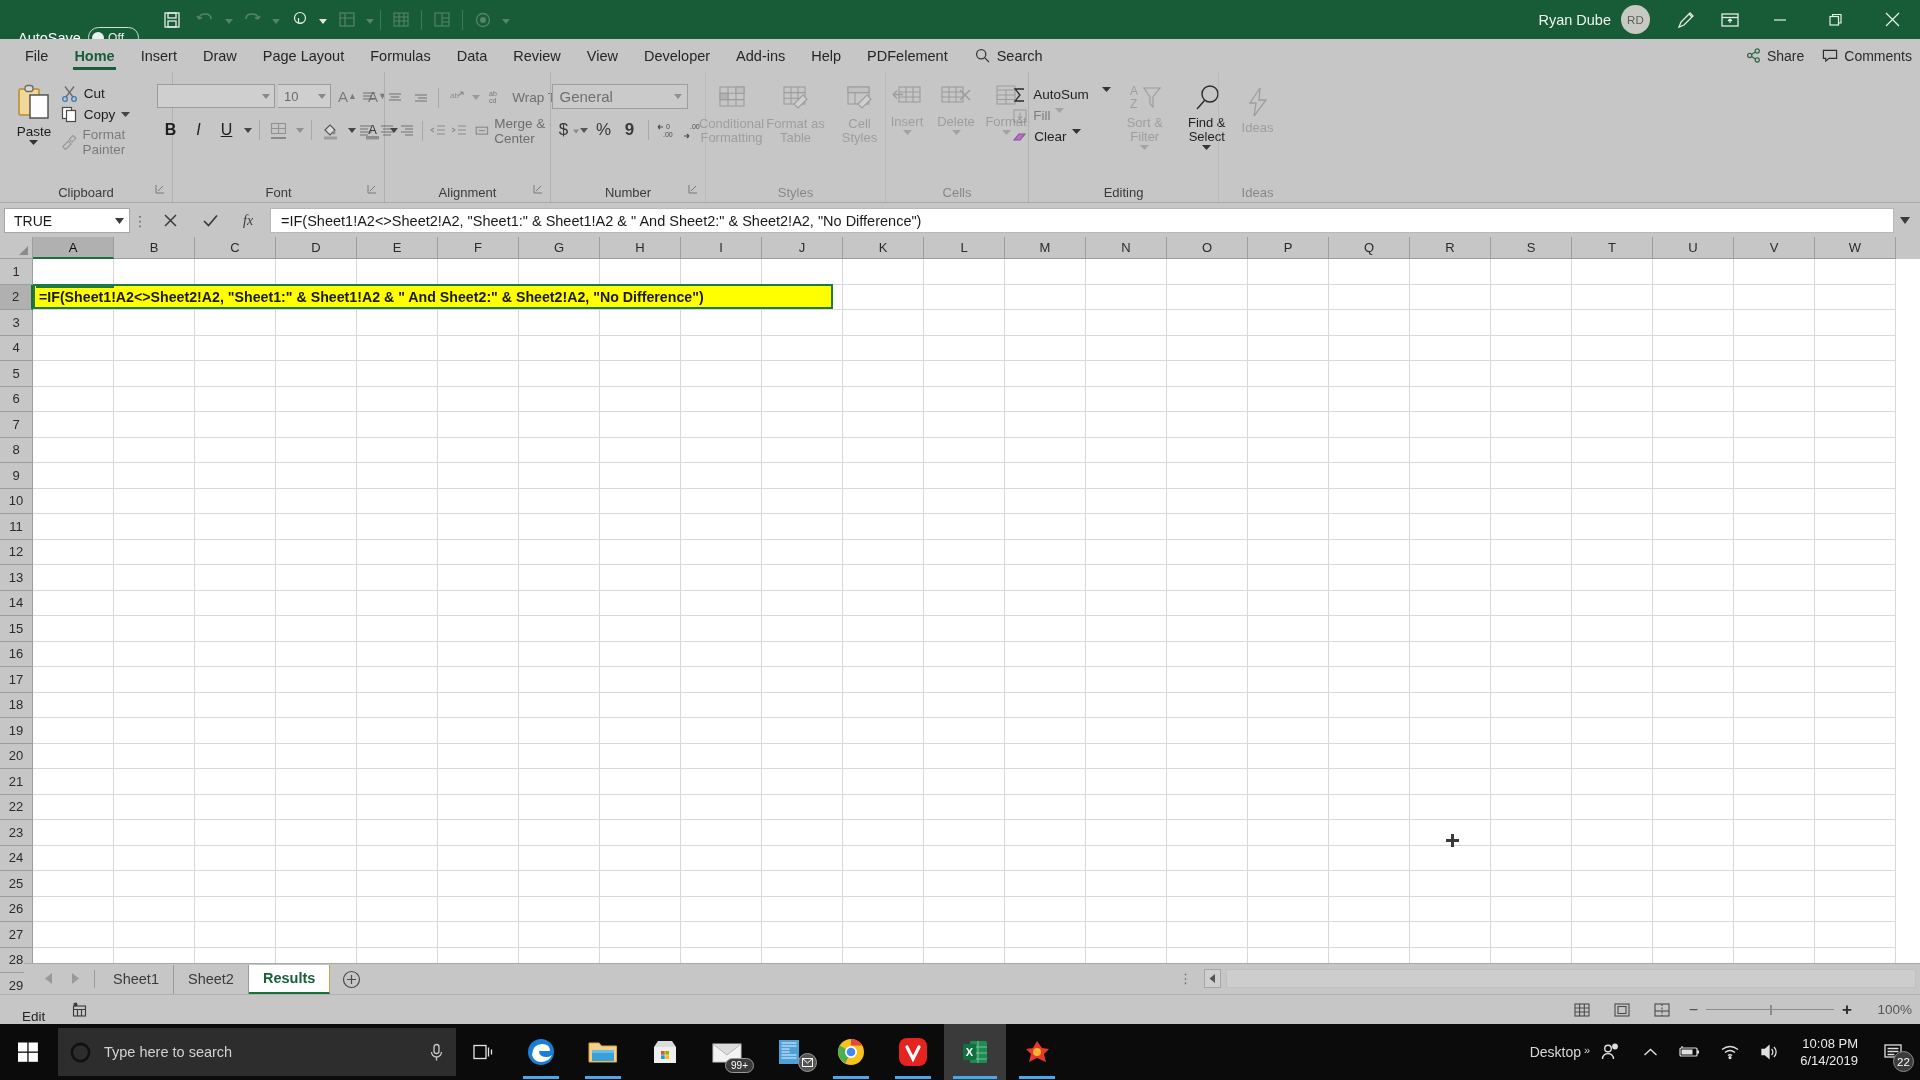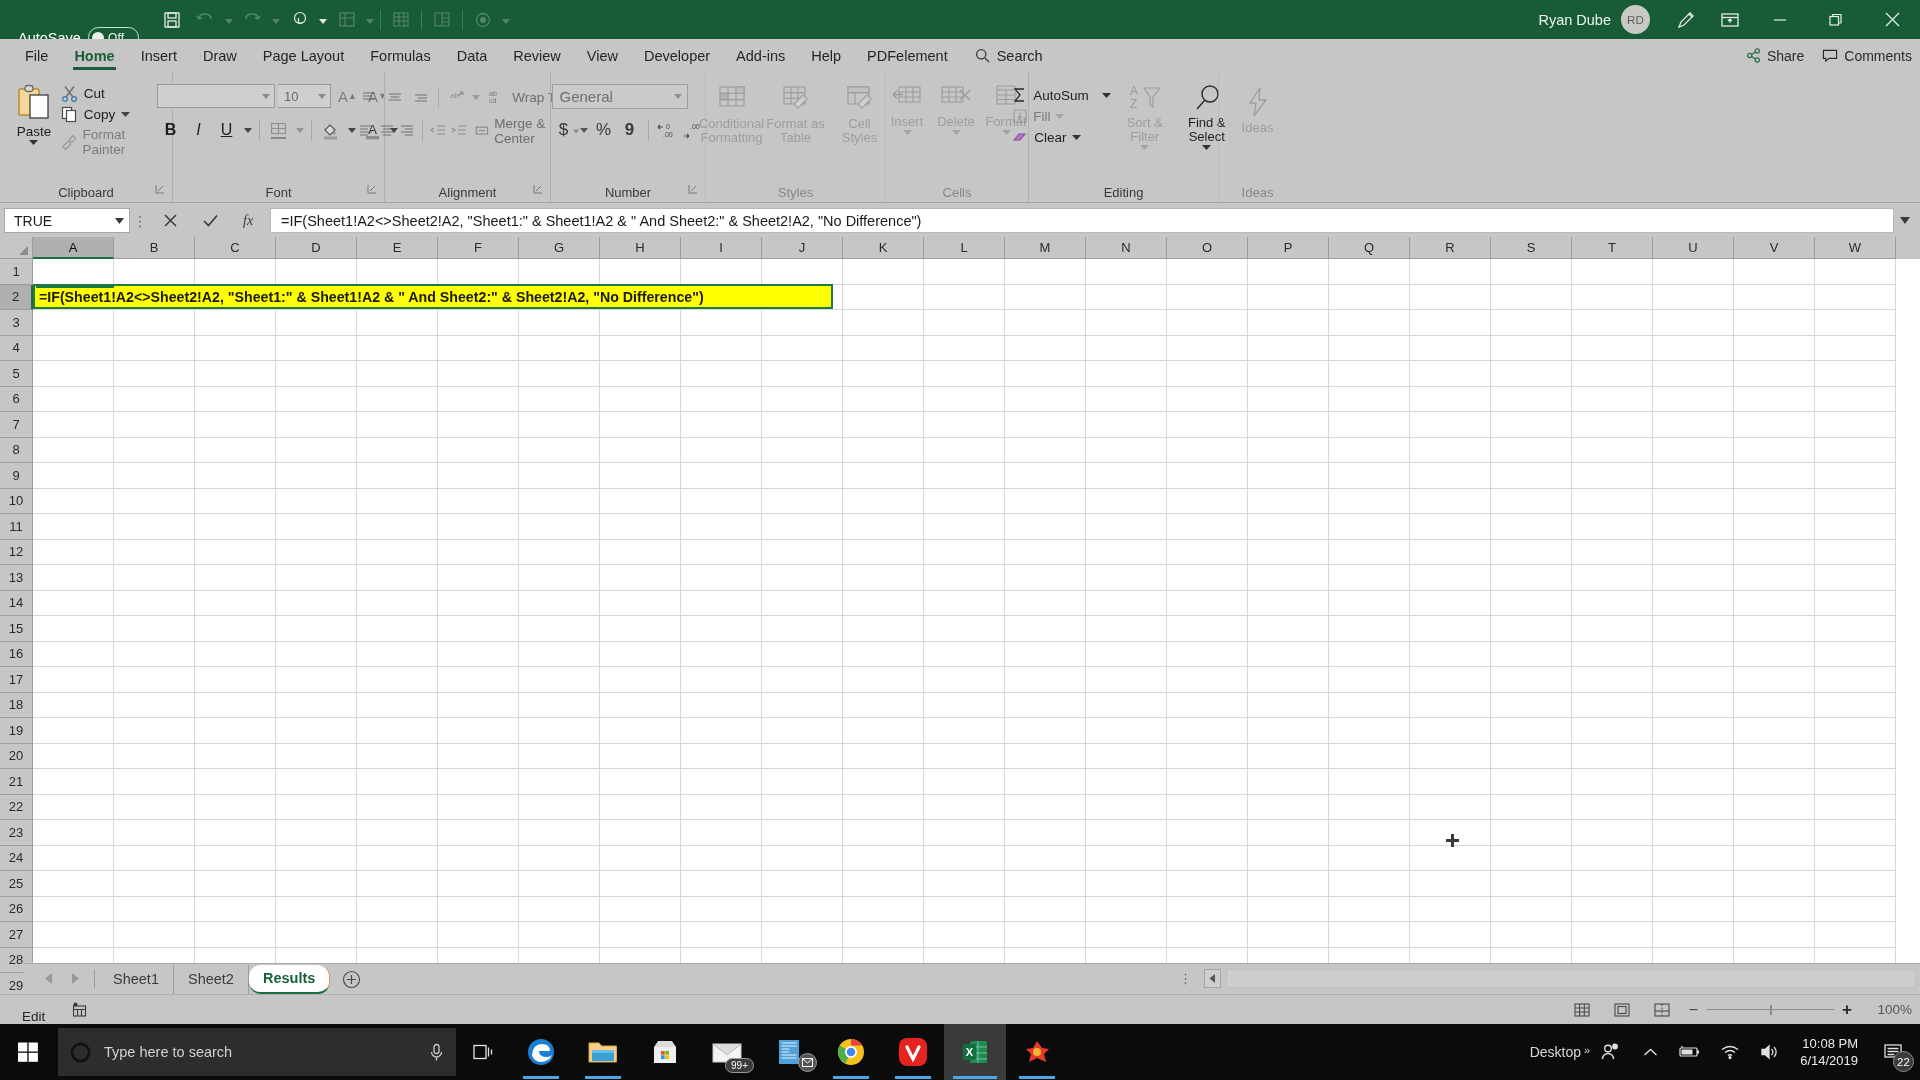--- a/index.html
+++ b/index.html
@@ -155,21 +155,21 @@
   .g-styles { width: 180px; }
   .g-cells  { width: 143px; }
   .bigbtn {
     width: 60px; display: flex; flex-direction: column; align-items: center;
     gap: 1px; text-align: center; font-size: 13px; color: #6d6d6d; line-height: 14px;
   }
 
   
   .g-editing { width: 190px; }
   .ed-col { display: flex; flex-direction: column; gap: 5px; padding-top: 4px; }
-  .ed-item { display: flex; align-items: center; gap: 5px; font-size: 13.5px; color: #1f1f1f; }
+  .ed-item { display: flex; gap: 5px; font-size: 13.5px; color: #1f1f1f; }
   .g-ideas { width: 78px; }
 
   
   .formula-bar {
     position: absolute; top: 204px; left: 0; width: 1920px; height: 33px;
     background: #c6c6c6; display: flex; align-items: center; padding: 0 4px;
   }
   .namebox {
     width: 126px; height: 25px; background: #ffffff; border: 1px solid #a7a7a7;
     display: flex; align-items: center; justify-content: space-between;
@@ -242,21 +242,21 @@
     margin-left: 24px;
   }
   .nav-arrows { display: flex; gap: 18px; padding: 0 14px 0 12px; }
   .tabs-sep { width: 1px; height: 18px; background: #9a9a9a; margin-right: 4px; }
   .sheet-tab {
     height: 29px; padding: 0 14px; display: flex; align-items: center;
     font-size: 14.5px; color: #3b3b3b; border-right: 1px solid #9a9a9a;
   }
   .sheet-tab.active {
     background: #ffffff; color: #17603a; font-weight: bold;
-    border-bottom: 2.5px solid #1a6f3c; border-right: 1px solid #c8a24a; border-radius: 12px;
+    border-bottom: 2.5px solid #1a6f3c; border-right: 1px solid #c8a24a;
   }
   .add-sheet { width: 42px; display: flex; align-items: center; justify-content: center; }
   .hscroll-wrap { position: absolute; right: 6px; top: 5px; display: flex;
                   align-items: center; gap: 5px; }
   .hs-dots { font-size: 13px; color: #666; letter-spacing: 1px; padding-right: 6px;}
   .hs-arrow { width: 17px; height: 19px; background: #cfcfcf; border: 1px solid #a6a6a6;
               display:flex; align-items:center; justify-content:center; }
   .hs-track { width: 690px; height: 19px; background: #e6e6e6; position: relative;
               border: 1px solid #c0c0c0; }
   .hs-thumb { position: absolute; left: 0; top: 0; width: 688px; height: 17px; background: #cdcdcd; }

